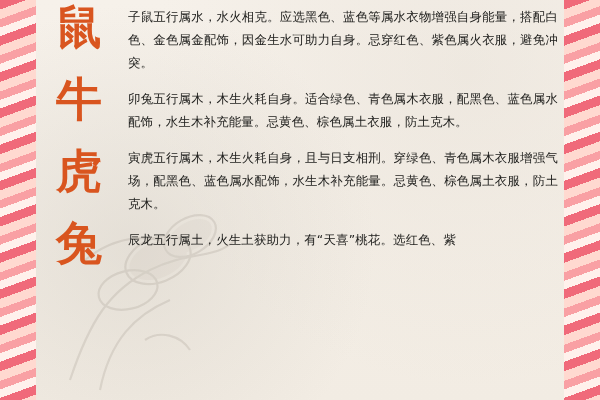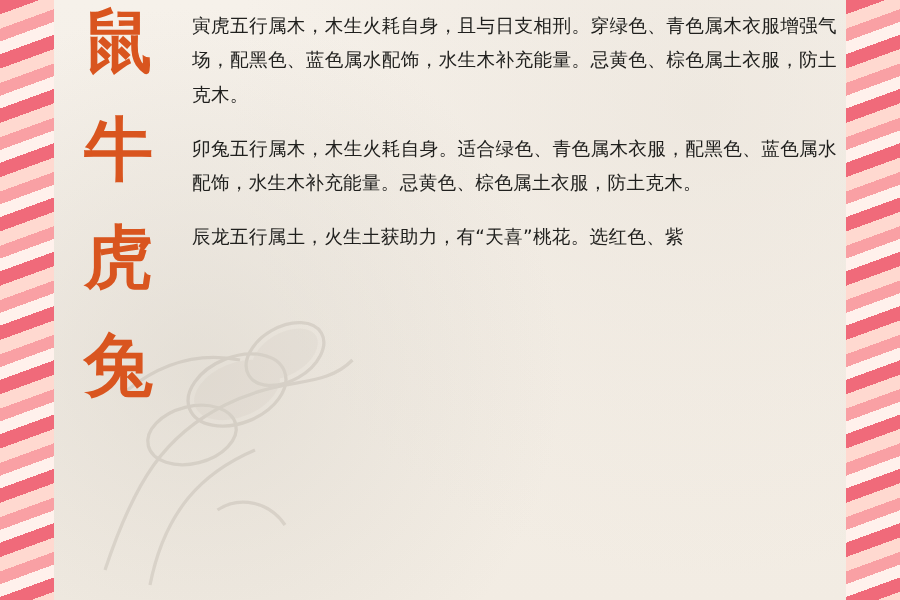--- a/index.html
+++ b/index.html
@@ -151,19 +151,20 @@
   <div class="content">
 
     <div class="zodiac-column">
       <div class="zodiac-char z0">鼠</div>
       <div class="zodiac-char z1">牛</div>
       <div class="zodiac-char z2">虎</div>
       <div class="zodiac-char z3">兔</div>
     </div>
 
     <div class="text-column">
+      <p class="para first">子鼠五行属水，水火相克。应选黑色、蓝色等属水衣物增强自身能量，搭配白色、金色属金配饰，因金生水可助力自身。忌穿红色、紫色属火衣服，避免冲突。</p>
+      <p class="para">卯兔五行属木，木生火耗自身。适合绿色、青色属木衣服，配黑色、蓝色属水配饰，水生木补充能量。忌黄色、棕色属土衣服，防土克木。</p>
       <p class="para">寅虎五行属木，木生火耗自身，且与日支相刑。穿绿色、青色属木衣服增强气场，配黑色、蓝色属水配饰，水生木补充能量。忌黄色、棕色属土衣服，防土克木。</p>
-      <p class="para">卯兔五行属木，木生火耗自身。适合绿色、青色属木衣服，配黑色、蓝色属水配饰，水生木补充能量。忌黄色、棕色属土衣服，防土克木。</p>
       <p class="para last clipped">辰龙五行属土，火生土获助力，有“天喜”桃花。选红色、紫</p>
     </div>
 
   </div>
 </div>
 
 </body></html>

